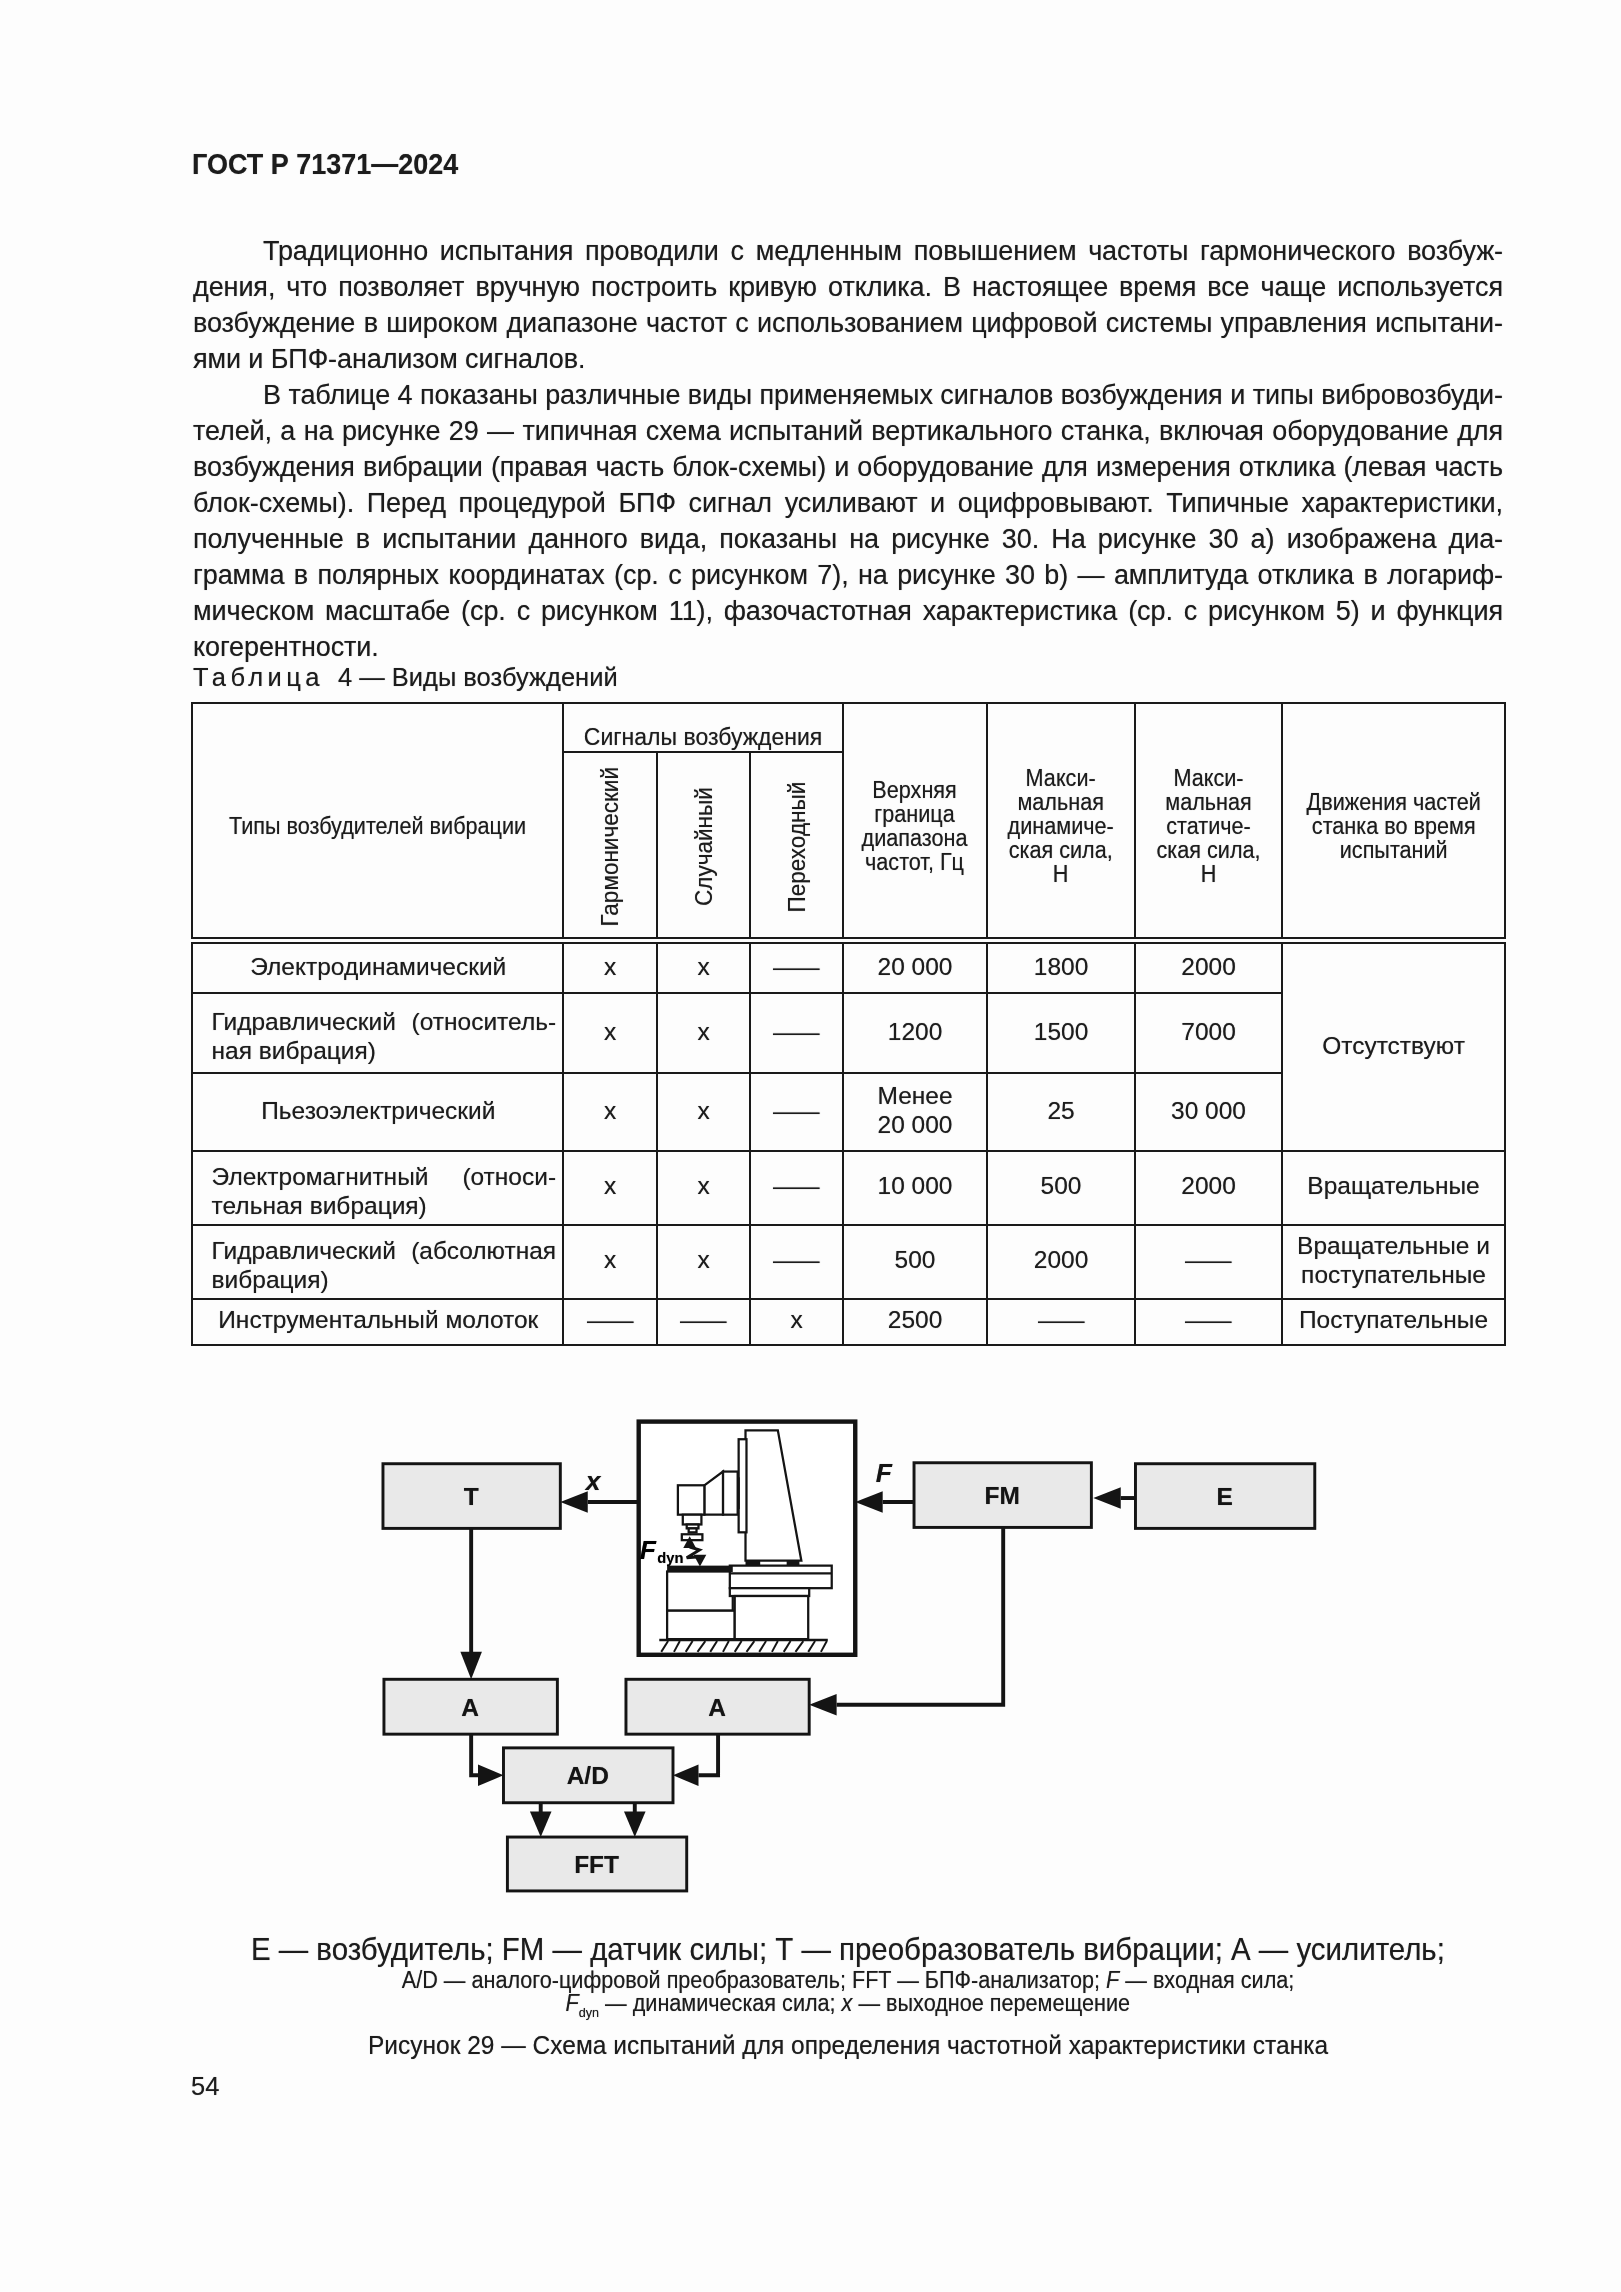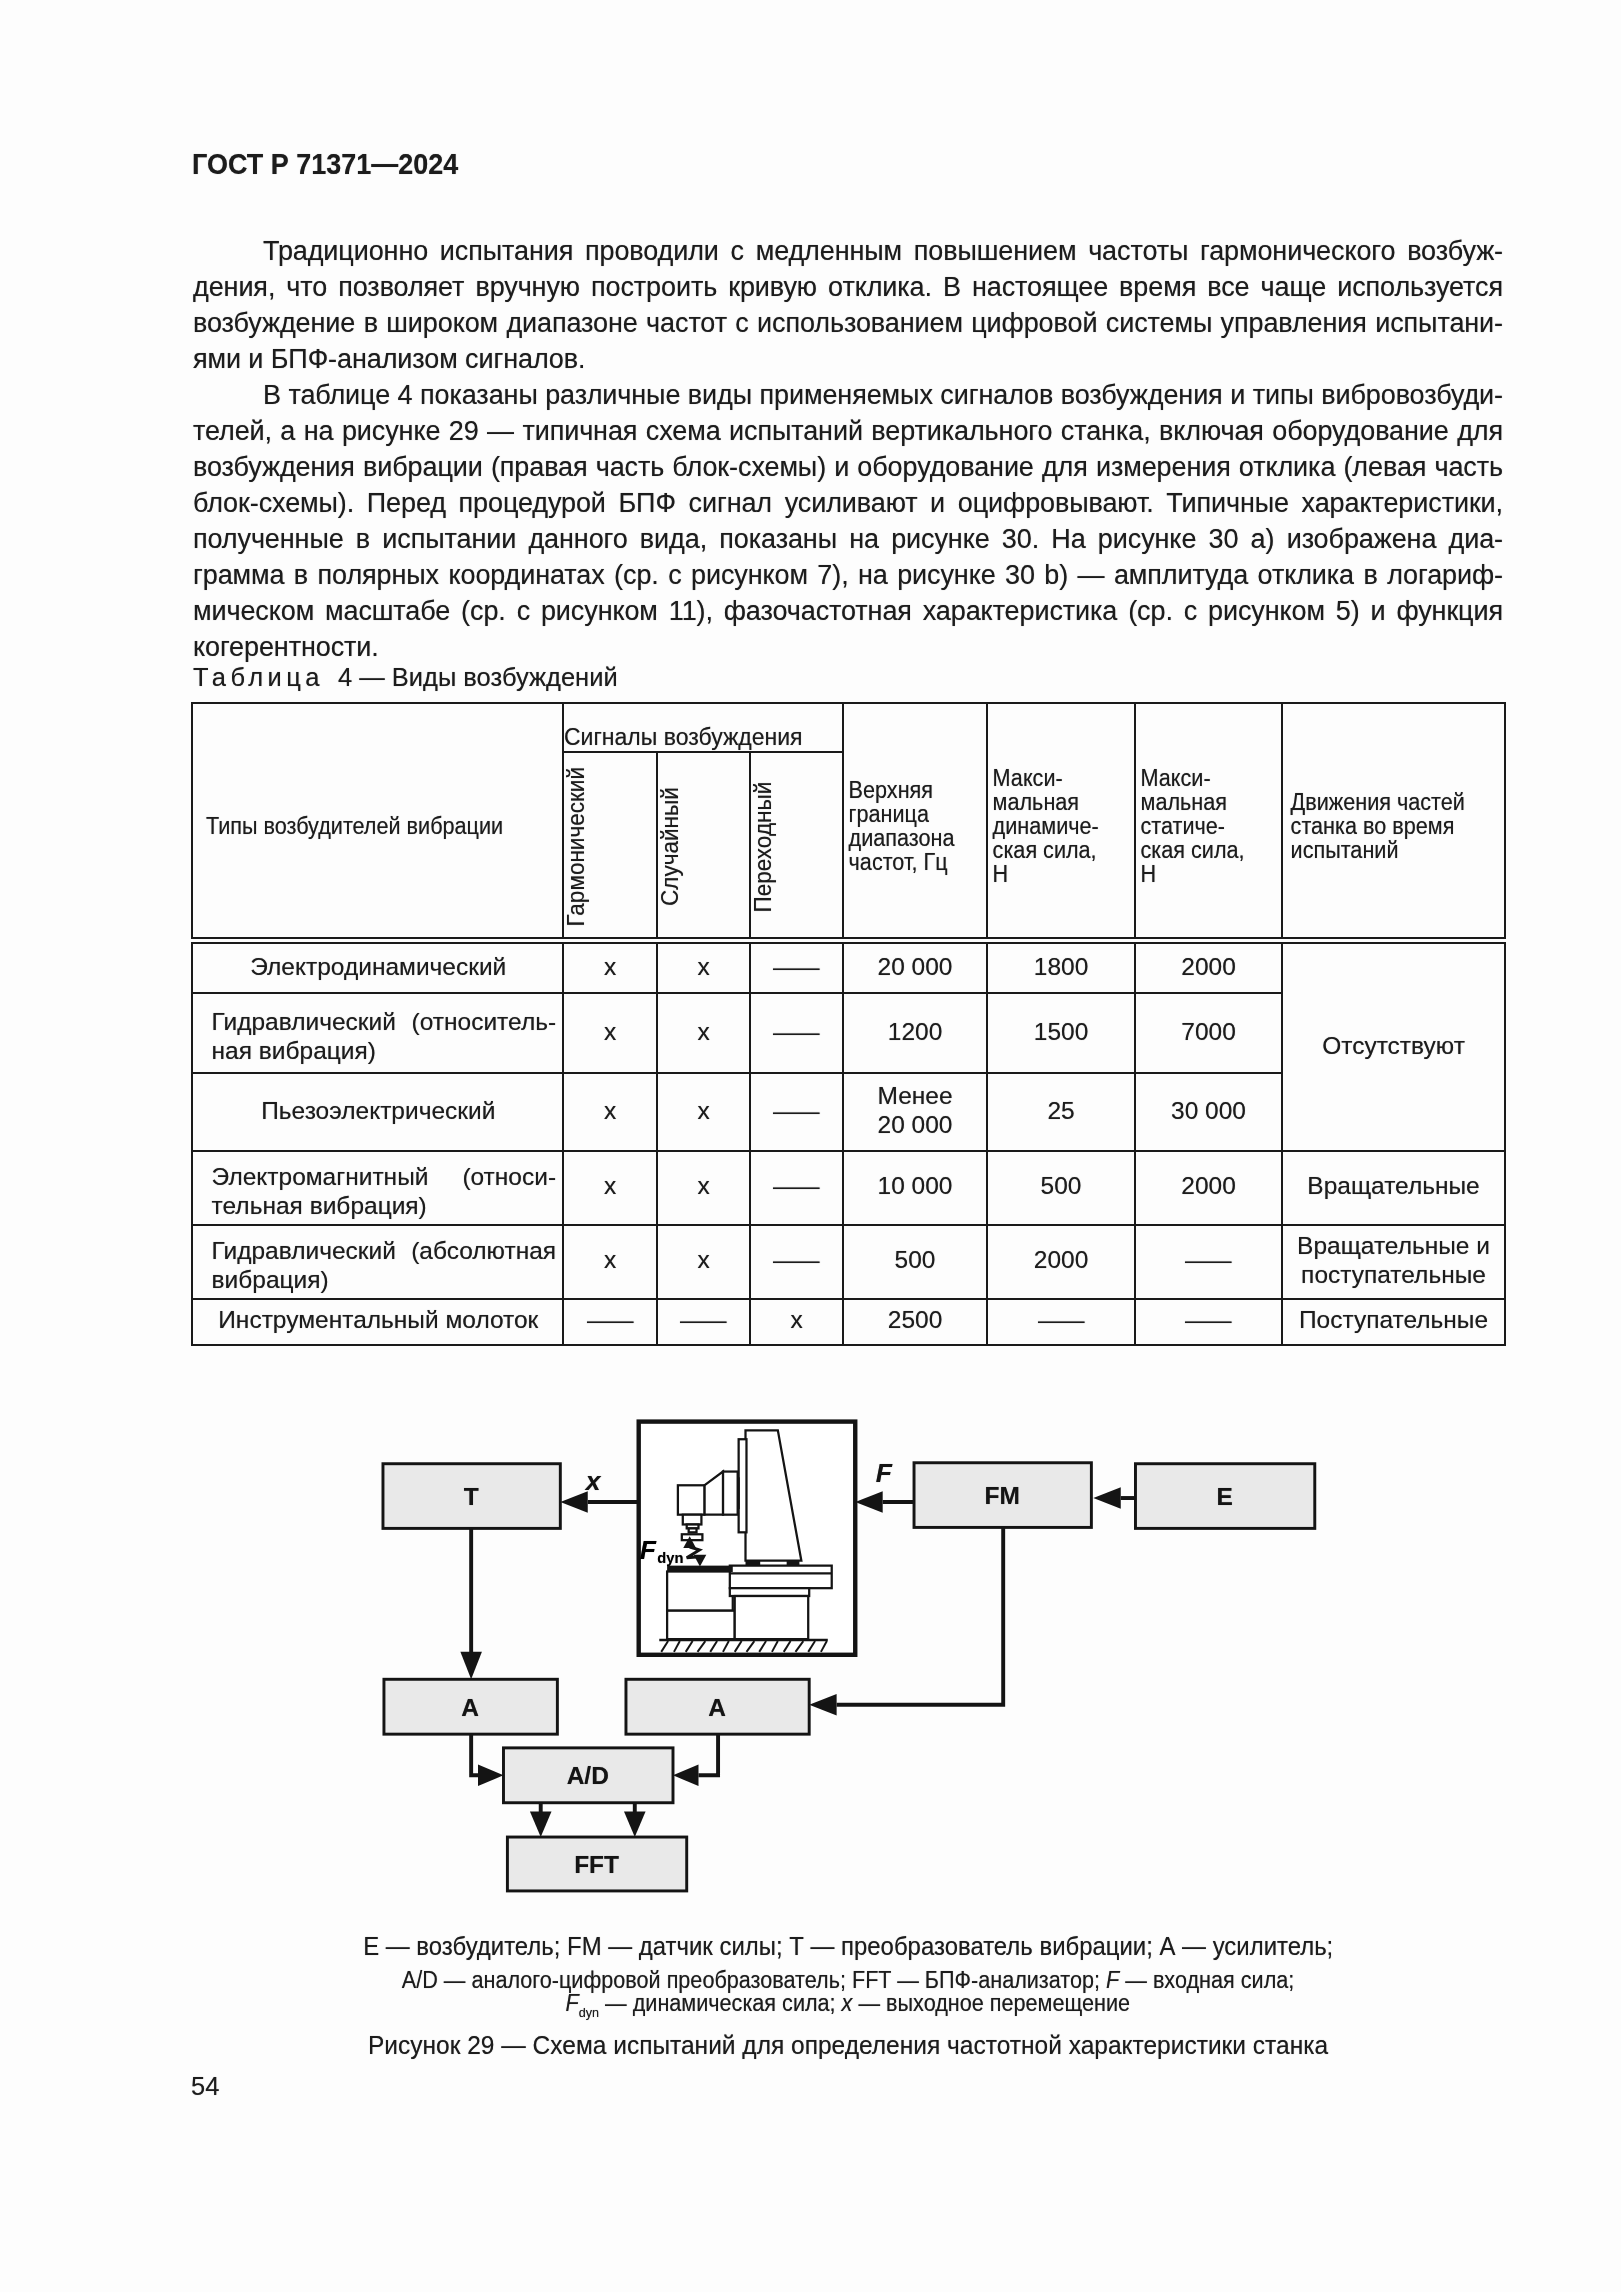--- a/index.html
+++ b/index.html
@@ -10,21 +10,21 @@
 #bodytext { left:193px; top:225px; width:1310px; font-size:27px; line-height:36px; letter-spacing:-0.1px;margin-top:8px; }
 #bodytext .ind { text-indent:70px; }
 #hdr { left:192px; top:150px; font-size:29px; font-weight:bold; line-height:1; }
 #hdr span { display:inline-block; transform:scaleX(0.93); transform-origin:left; }
 #tbllbl { left:193px; top:665px; font-size:25.5px; line-height:1; }
 #tbllbl .sp { letter-spacing:4.4px; }
 
 table { position:absolute; left:191px; top:702px; width:1314px; border-collapse:collapse; table-layout:fixed; }
 td, th { border:2px solid #1a1a1a; font-weight:normal; padding:0; overflow:hidden; }
 table { border:2.9px solid #1a1a1a; }
-th { font-size:23.5px; line-height:24px; text-align:left; vertical-align:middle;margin-left:33px; }
+th { font-size:23.5px; line-height:24px; text-align:center; vertical-align:middle;margin-left:33px; }
 th.dbl { padding-top:9.8px; }
 th.sig { vertical-align:bottom; font-size:23px; padding-bottom:2px; }
 .cond { display:inline-block; transform:scaleX(0.92); transform-origin:center; }
 .cond2 { display:inline-block; transform:scaleX(0.925); transform-origin:center; }
 td { font-size:24.5px; line-height:29px; text-align:center; vertical-align:middle; padding-bottom:3.9px; }
 td.n { text-align:center; padding-left:18.6px; padding-right:17px; }
 td.nj { text-align:left; padding-left:18.6px; padding-right:5.9px; }
 td.nj .j1 { text-align:justify; text-align-last:justify;margin-top:10px; }
 tr.hr2 th, th.dbl { border-bottom:7.8px double #1a1a1a; }
 .rot { white-space:nowrap; writing-mode:vertical-rl; transform:rotate(180deg) scaleY(0.92); display:inline-block; font-size:24.5px; }
@@ -245,19 +245,19 @@
   <text x="1250" y="1535">E</text>
   <text x="480" y="1750">A</text>
   <text x="732" y="1750">A</text>
   <text x="600" y="1820">A/D</text>
   <text x="609" y="1911">FFT</text>
 </g>
 <text x="598" y="1520" font-size="27" font-style="italic" font-weight="bold" fill="#141414">x</text>
 <text x="894" y="1512" font-size="27" font-style="italic" font-weight="bold" fill="#141414">F</text>
 </svg>
 
-<div class="abs cline" style="top:1933px; font-size:26px;"><span class="cond">Е — возбудитель; FM — датчик силы; Т — преобразователь вибрации; А — усилитель;</span></div>
+<div class="abs cline" style="top:1933px; font-size:32px;"><span class="cond">Е — возбудитель; FM — датчик силы; Т — преобразователь вибрации; А — усилитель;</span></div>
 <div class="abs cline" style="top:1969px; font-size:23.5px;"><span class="cond">A/D — аналого-цифровой преобразователь; FFT — БПФ-анализатор; <i>F</i> — входная сила;</span></div>
 <div class="abs cline" style="top:1992px; font-size:23.5px;"><span class="cond"><i>F</i><sub style="font-size:13.7px;">dyn</sub> — динамическая сила; <i>x</i> — выходное перемещение</span></div>
 <div class="abs cline" style="top:2032px; font-size:26.5px;"><span class="cond2">Рисунок 29 — Схема испытаний для определения частотной характеристики станка</span></div>
 
 <div class="abs" id="pgnum">54</div>
 
 
 </body></html>

